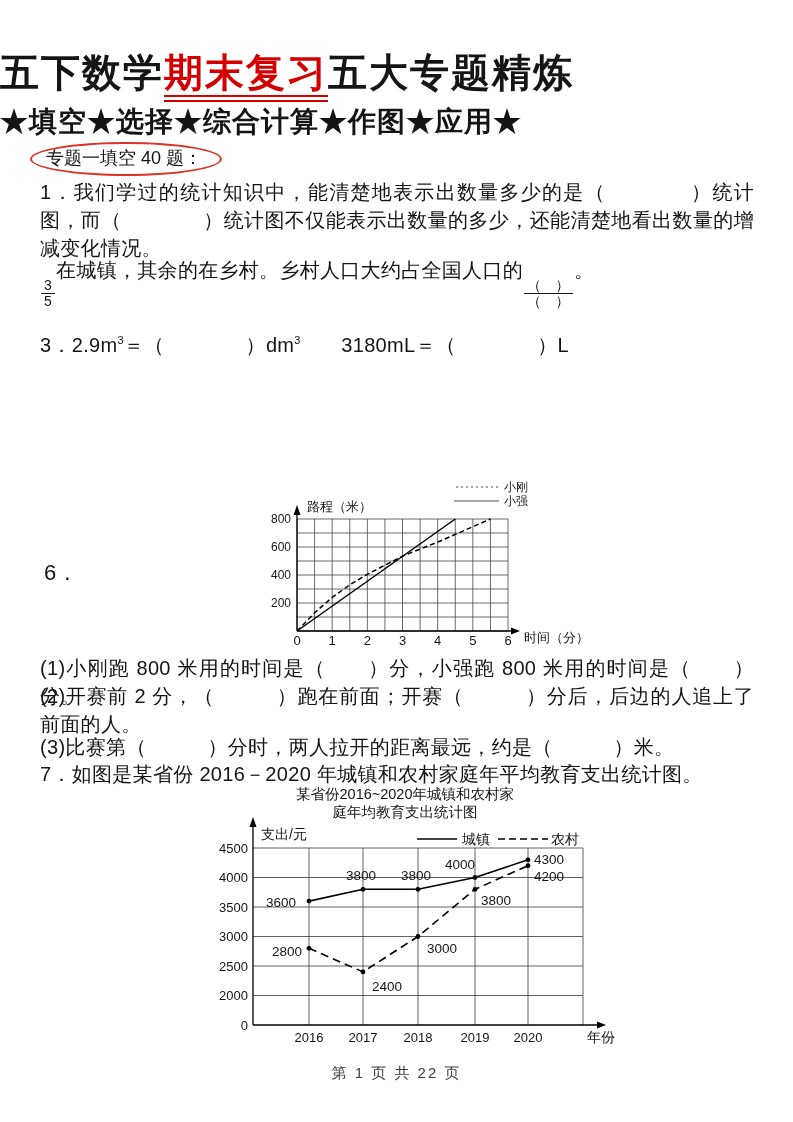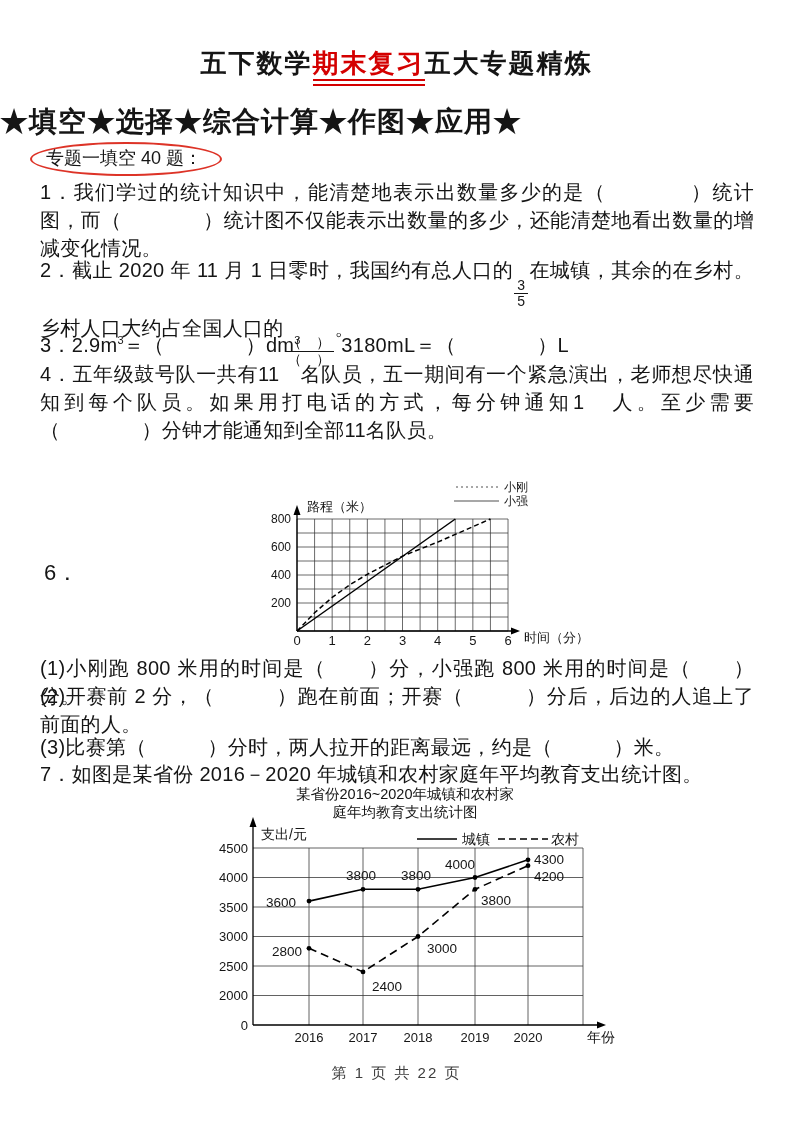--- a/index.html
+++ b/index.html
@@ -1,19 +1,19 @@
 <!DOCTYPE html>
 <html><head>
 <meta charset="utf-8">
 <style>
   html,body{margin:0;padding:0;background:#fff;}
   .page{position:relative;width:793px;height:1122px;background:#ffffff;margin:0 auto;
         font-family:"Liberation Sans",sans-serif;color:#151515;overflow:hidden;}
-  .doc-title{position:absolute;top:46px;left:0;width:100%;text-align:center;
-             font-size:26px;font-weight:bold;letter-spacing:2px;}
+  .doc-title{position:absolute;top:46px;left:0;width:100%;
+             font-size:39px;font-weight:bold;letter-spacing:2px;}
   .doc-title .hl{color:#d40000;border-bottom:7px double #d40000;padding-bottom:1px;}
   .subtitle{position:absolute;top:103px;left:0;width:100%;text-align:left;
             font-size:28px;font-weight:bold;letter-spacing:1px;}
   .section-heading{position:absolute;top:142px;left:30px;font-size:18px;}
   .section-heading .oval{display:inline-block;border:2.5px solid #dd3327;border-radius:50%;
                          padding:2px 18px 4px 14px;}
   .q{position:absolute;left:40px;width:714px;font-size:20px;line-height:28px;
      text-align:justify;letter-spacing:0.3px;}
   .q2{line-height:38px;}
   .frac{display:inline-flex;flex-direction:column;vertical-align:-0.9em;text-align:center;
@@ -33,31 +33,30 @@
 <div class="page">
 
   <div class="doc-title"><span>五下数学</span><span class="hl">期末复习</span><span>五大专题精炼</span></div>
 
   <div class="subtitle">★填空★选择★综合计算★作图★应用★</div>
 
   <div class="section-heading"><span class="oval"><span>专题一填空 40 题：</span></span></div>
 
   <div class="q" style="top:178px">1．我们学过的统计知识中，能清楚地表示出数量多少的是（　　　　）统计图，而（　　　　）统计图不仅能表示出数量的多少，还能清楚地看出数量的增减变化情况。</div>
 
-  <div class="q q2" style="top:251px"><span>2．截止 2020 年 11 月 1 日零时，我国约有总人口的</span><span class="frac">
+  <div class="q q2" style="top:251px"><span class="frac">
         <span class="num">3</span>
         <span class="den">5</span>
       </span><span>在城镇，其余的在乡村。乡村人口大约占全国人口的</span><span class="frac">
         <span class="num">（　）</span>
         <span class="den">（　）</span>
       </span><span>。</span></div>
 
   <div class="q" style="top:331px"><span>3．2.9m</span><sup>3</sup><span>＝（　　　　）dm</span><sup>3</sup><span>　　3180mL＝（　　　　）L</span></div>
 
-  <div class="q" style="top:360px">4．五年级鼓号队一共有11　名队员，五一期间有一个紧急演出，老师想尽快通知到每个队员。如果用打电话的方式，每分钟通知1　人。至少需要（　　　　）分钟才能通知到全部11名队员。</div>
 
 
   <div class="qnum6">6．</div>
 
   <svg id="chart1" class="chart-svg" style="left:235px;top:478px" width="380" height="175">
       <g>
         <line x1="62" y1="41" x2="62" y2="153" stroke="#3a3a3a" stroke-width="0.75"></line>
         <line x1="79.58500000000001" y1="41" x2="79.58500000000001" y2="153" stroke="#3a3a3a" stroke-width="0.75"></line>
         <line x1="97.17" y1="41" x2="97.17" y2="153" stroke="#3a3a3a" stroke-width="0.75"></line>
         <line x1="114.755" y1="41" x2="114.755" y2="153" stroke="#3a3a3a" stroke-width="0.75"></line>

